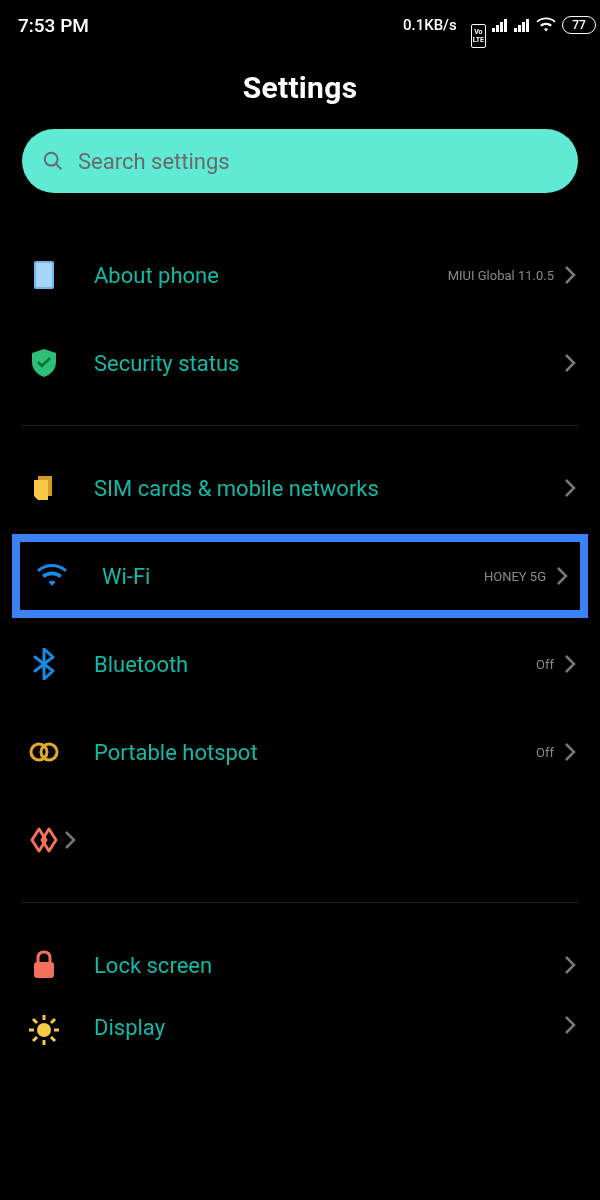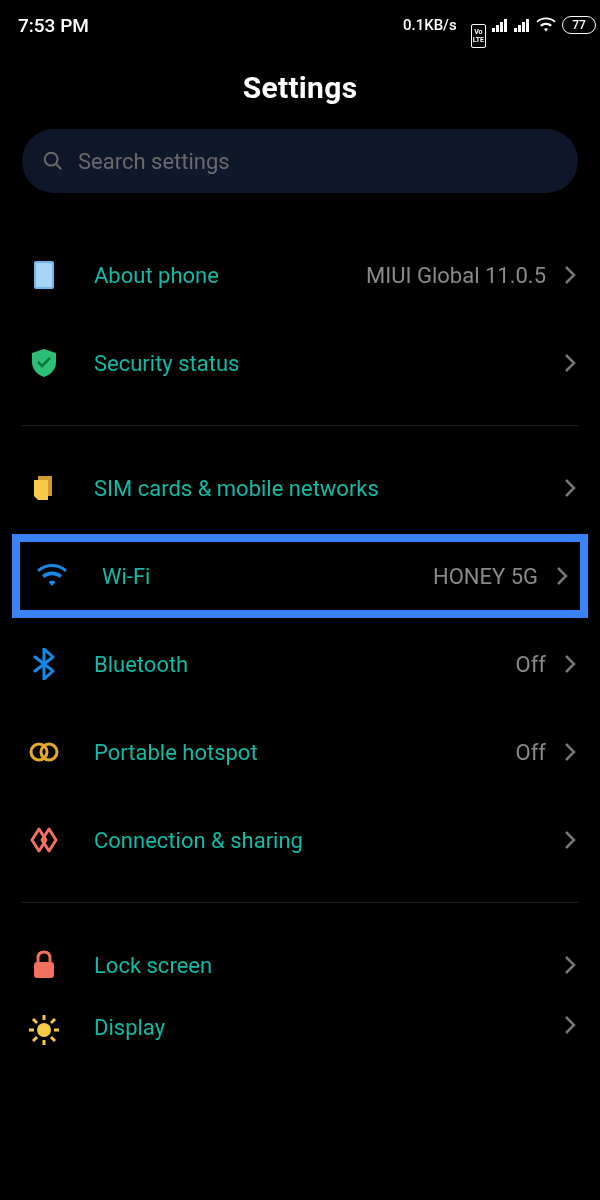--- a/index.html
+++ b/index.html
@@ -17,29 +17,29 @@
   .signal span:nth-child(2){left:4px;height:7px;}
   .signal span:nth-child(3){left:8px;height:10px;}
   .signal span:nth-child(4){left:12px;height:13px;}
   .battery { display:flex; align-items:center;}
   .battery-pill { border:1.5px solid #fff; border-radius:10px; padding:0 6px; font-size:12px; line-height:16px; min-width:34px; text-align:center;}
 
   
   .page-title { text-align:center; font-size:30px; font-weight:700; margin-top:26px; margin-bottom:24px; letter-spacing:0.3px;}
 
   
-  .search-bar { margin:0 22px; background:#0f172a; border-radius:34px; height:64px; display:flex; align-items:center; padding:0 20px; gap:14px;}
+  .search-bar { margin:0 22px; background:#5eead4; border-radius:34px; height:64px; display:flex; align-items:center; padding:0 20px; gap:14px;}
   .search-bar .placeholder { color:#6a6a6a; font-size:22px; }
 
   
   .list { margin-top:38px; }
   .row { display:flex; align-items:center; padding:0 24px; height:88px; position:relative;}
   .row .icon { width:40px; display:flex; align-items:center; justify-content:center; flex:0 0 40px;}
   .row .label { flex:1; font-size:22px; color:#14b8a6; margin-left:30px;}
-  .row .value { color:#8a8a8a; font-size:22px; margin-right:18px;}
+  .row .value { color:#8a8a8a; font-size:13px; margin-right:10px;}
   .row .chevron { color:#777; flex:0 0 auto;}
   .divider { height:1px; background:#222; margin:18px 22px; }
 
   .highlight { border:8px solid #3b82f6; margin:2px 12px; padding:0 12px; height:84px; }
 
   
   .row.partial { height:50px; overflow:hidden; align-items:flex-start; padding-top:6px;}
 
   svg { display:block; }
 </style>
@@ -188,21 +188,20 @@
     </span>
   </div>
 
   <div class="row">
     <span class="icon">
       <svg width="30" height="28" viewBox="0 0 30 28" fill="none" stroke="#f2705d" stroke-width="3" stroke-linejoin="round">
           <path d="M3 14 L10 3 L17 14 L10 25 Z"></path>
           <path d="M13 14 L20 3 L27 14 L20 25 Z"></path>
         </svg>
     </span>
-    <span class="label">Connection &amp; sharing</span>
     <span class="chevron">
       <svg width="12" height="20" viewBox="0 0 12 20" fill="none" stroke="#777" stroke-width="2.5">
           <polyline points="2,2 10,10 2,18"></polyline>
         </svg>
     </span>
   </div>
 
   <div class="divider"></div>
 
   <div class="row">

